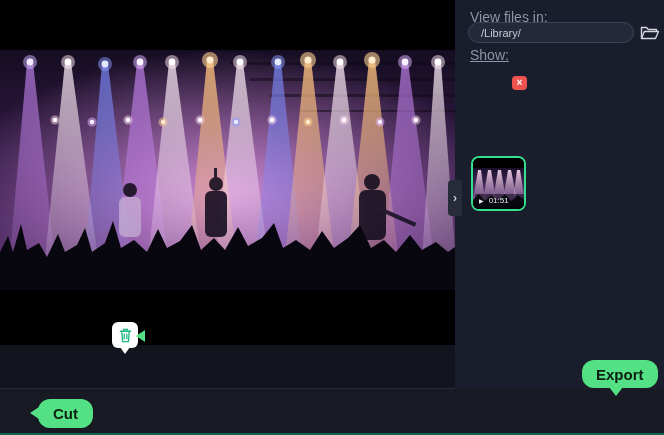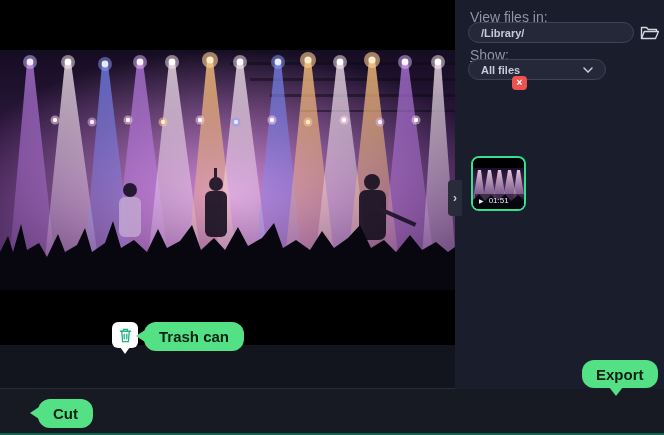--- a/index.html
+++ b/index.html
@@ -23,21 +23,21 @@
   .toolbar { position:absolute; left:0; top:388px; width:664px; height:45px;
     background:#171923; border-top:1px solid #272b3a; }
   .bottom-strip { position:absolute; left:0; top:433px; width:664px; height:2px; background:#10654f; }
 
   
   .sidebar { position:absolute; left:455px; top:0; width:209px; height:389px; background:#1a1d2b; }
   .side-label { position:absolute; font-size:14px; color:#8f94a6; }
   .lbl-viewfiles { left:15px; top:9px; }
   .lbl-show { left:15px; top:47px;text-decoration:underline; }
   .pill { position:absolute; height:21px; background:#252839; border:1px solid #3e4357; border-radius:11px;
-    color:#c7cbd6; font-size:11px; display:flex; align-items:center; padding:0 12px;font-weight:bold; }
+    color:#c7cbd6; font-size:11px; display:flex; align-items:center; padding:0 12px; }
   .path-input { left:13px; top:22px; width:166px; font-family:"Liberation Sans",sans-serif; outline:none; }
   input.pill { background:#252839; }
   .folder-btn { position:absolute; left:184px; top:23px; width:20px; height:20px; cursor:pointer; }
   .dropdown { left:13px; top:59px; width:138px; cursor:pointer; justify-content:space-between; }
   .dd-chevron { margin-left:8px; display:flex; }
 
   .thumb { position:absolute; left:8px; top:78px; width:55px; height:55px; border:2px solid #35e08e;
     border-radius:8px; background:#000; overflow:hidden; cursor:pointer; }
   .thumb-close { position:absolute; left:49px; top:-2px; width:15px; height:14px; background:#ef5350;
     border-radius:4px; color:#fff; font-size:10px; font-weight:bold; display:flex; align-items:center;
@@ -231,26 +231,20 @@
   <aside class="sidebar">
     <span class="side-label lbl-viewfiles">View files in:</span>
     <input class="pill path-input" readonly="" value="/Library/" style="">
     <svg class="folder-btn" viewBox="0 0 20 20">
       <g stroke="#d4d7e0" stroke-width="1.4" fill="none" stroke-linejoin="round">
         <path d="M2.5 15.5V4.5h5l1.8 2h8.2v2"></path>
         <path d="M2.5 15.5l2.8-7h14.2l-3 7z"></path>
       </g>
     </svg>
     <span class="side-label lbl-show">Show:</span>
-    <div class="pill dropdown">
-      <span>All files</span>
-      <svg class="dd-chevron" width="10" height="6" viewBox="0 0 10 6">
-        <path d="M1 1l4 4 4-4" stroke="#c7cbd6" stroke-width="1.5" fill="none" stroke-linecap="round"></path>
-      </svg>
-    </div>
 
     <div class="thumb-wrap">
       <div class="thumb">
         <svg width="51" height="51" viewBox="0 0 51 51">
           <defs>
             <linearGradient id="tbg" x1="0" y1="0" x2="0" y2="1">
               <stop offset="0" stop-color="#19102a"></stop>
                 <stop offset="1" stop-color="#6a3f86"></stop>
             </linearGradient>
             <linearGradient id="tbeam" x1="0" y1="0" x2="0" y2="1">
@@ -286,23 +280,20 @@
       <g stroke="#1db583" stroke-width="1.4" fill="none" stroke-linecap="round">
         <path d="M2.5 4.5h11"></path>
         <path d="M6 4.5v-2h4v2"></path>
         <path d="M4 4.5l.9 11h6.2l.9-11"></path>
         <path d="M6.6 7.5v5M9.4 7.5v5"></path>
       </g>
     </svg>
   </div>
   <div class="trash-box-tail"></div>
   <div class="co-trash-tail"></div>
-  <div class="callout co-trash">
-    <span>Trash can</span>
-  </div>
 
   <div class="co-cut-tail"></div>
   <div class="callout co-cut">
     <span>Cut</span>
   </div>
 
   <div class="callout co-export">
     <span>Export</span>
   </div>
   <div class="co-export-tail"></div>

